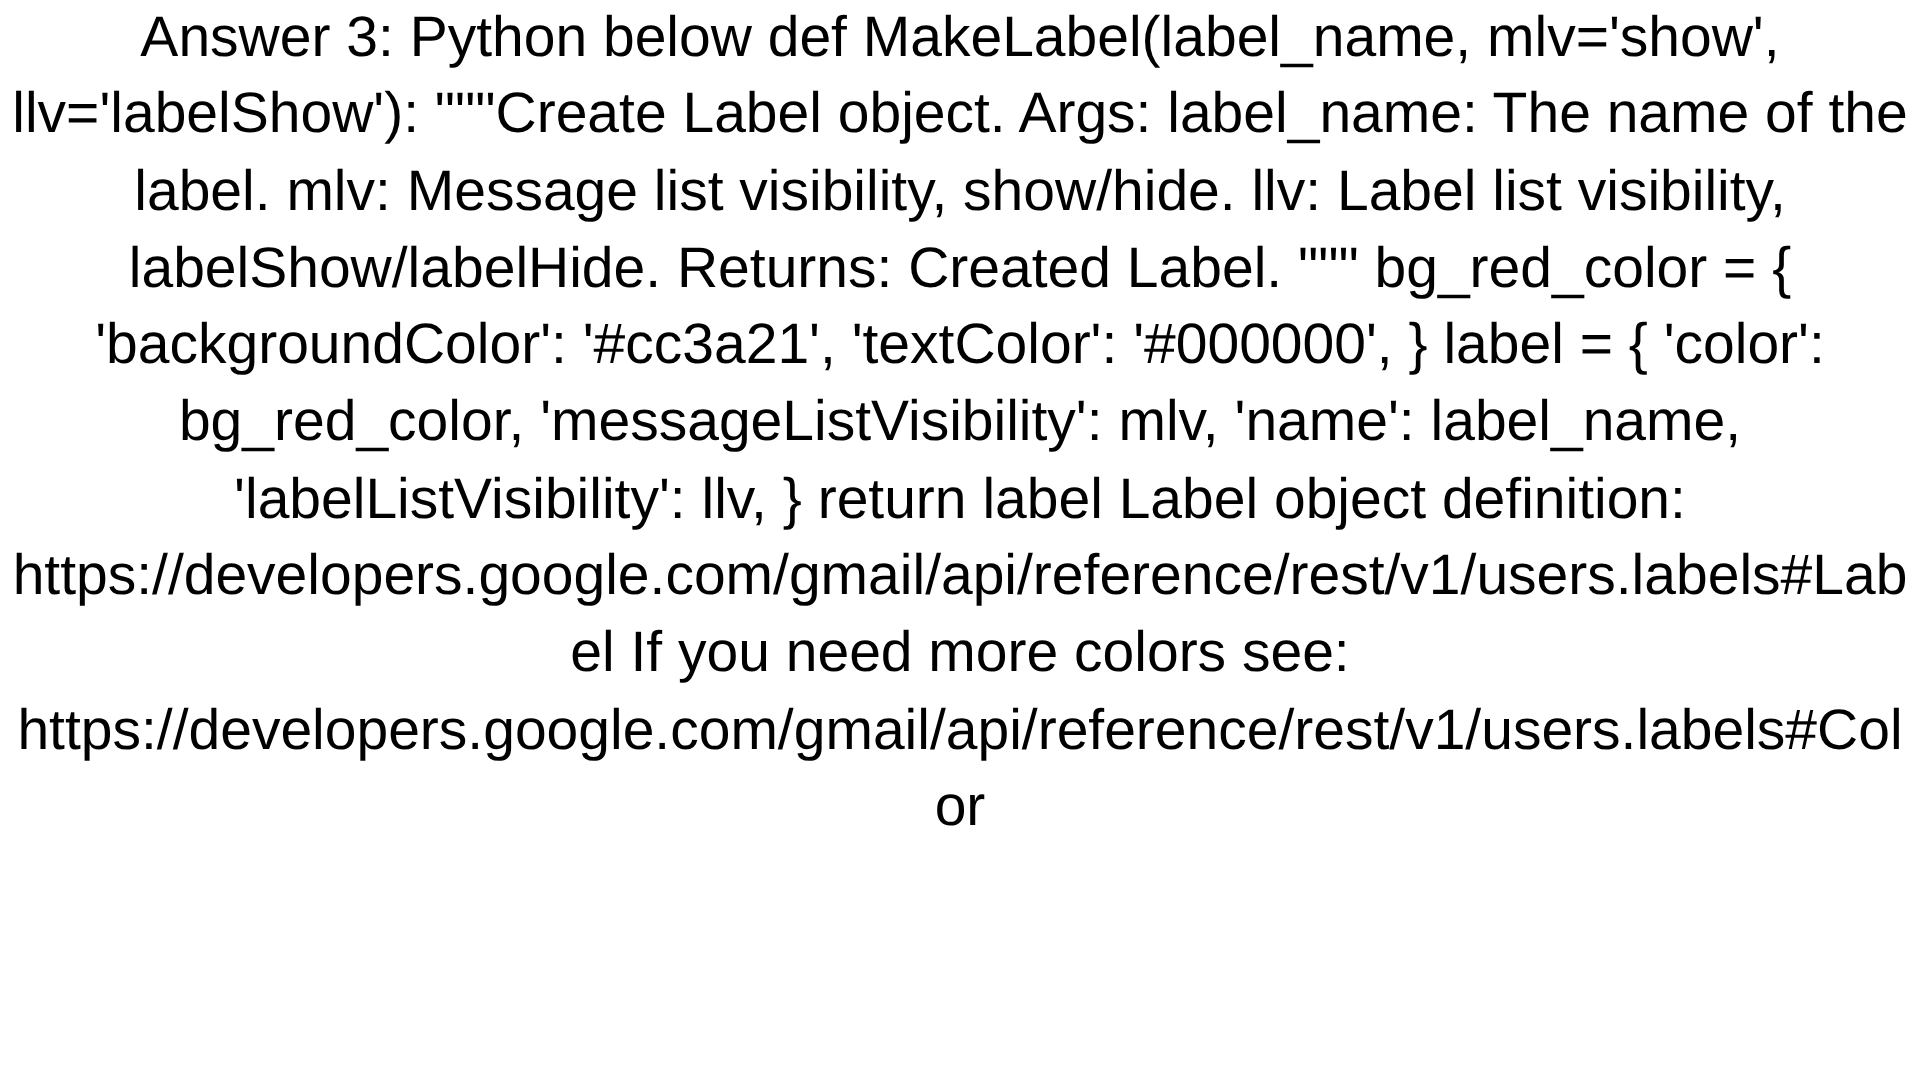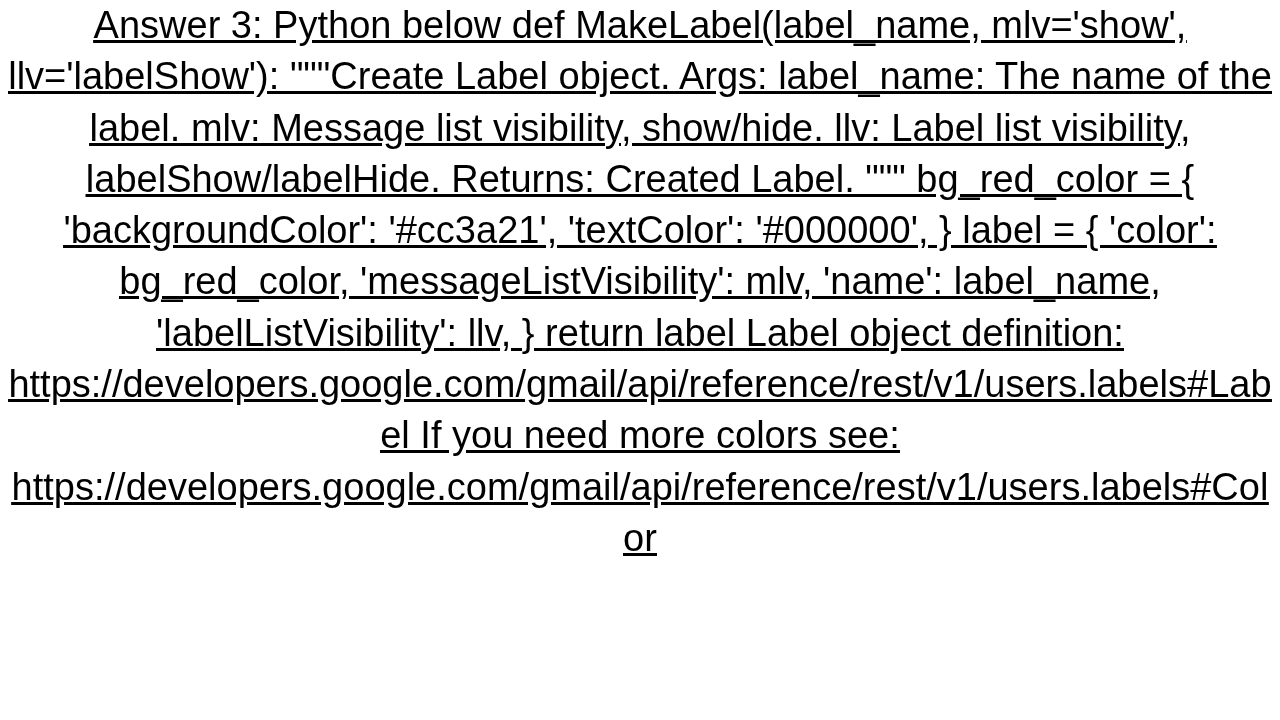--- a/index.html
+++ b/index.html
@@ -1,19 +1,18 @@
 <!DOCTYPE html>
 <html><head>
   <meta charset="utf-8">
   <style>
     * {
       margin: 0;
       padding: 0;
       box-sizing: border-box;
-      text-decoration: underline;
     }
     body {
       width: 1280px;
       height: 720px;
       background: #ffffff;
       font-family: Arial, Helvetica, sans-serif;
       font-size: 38px;
       line-height: 1.35;
       color: #000000;
       display: flex;

